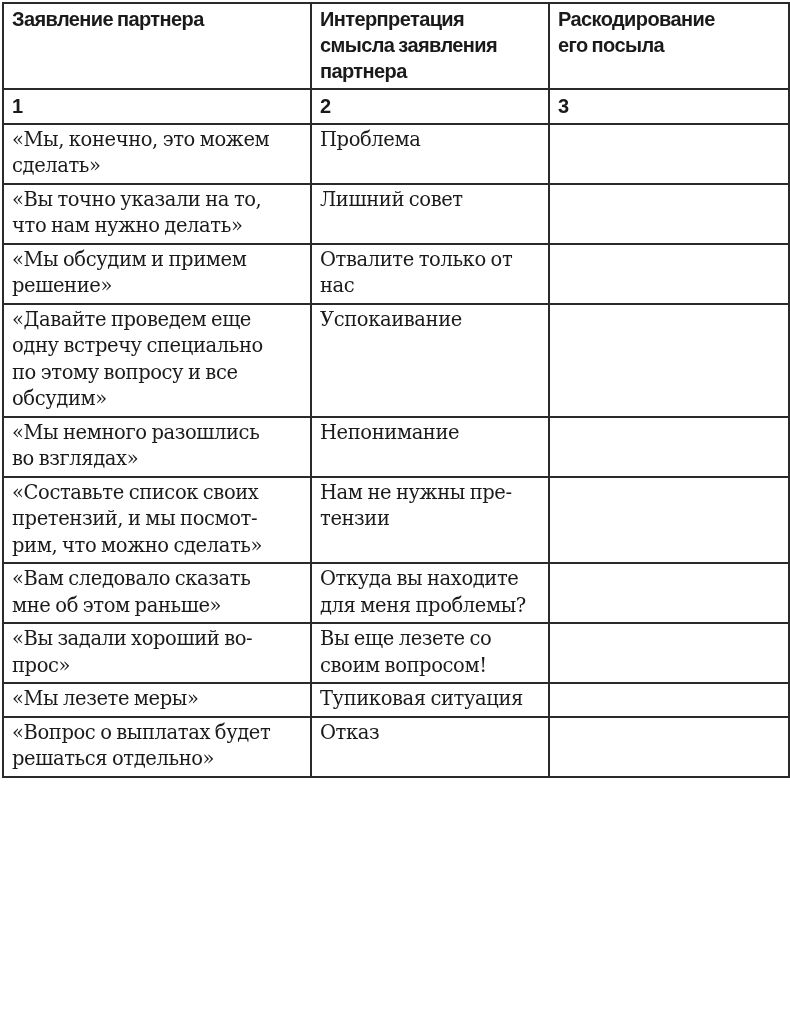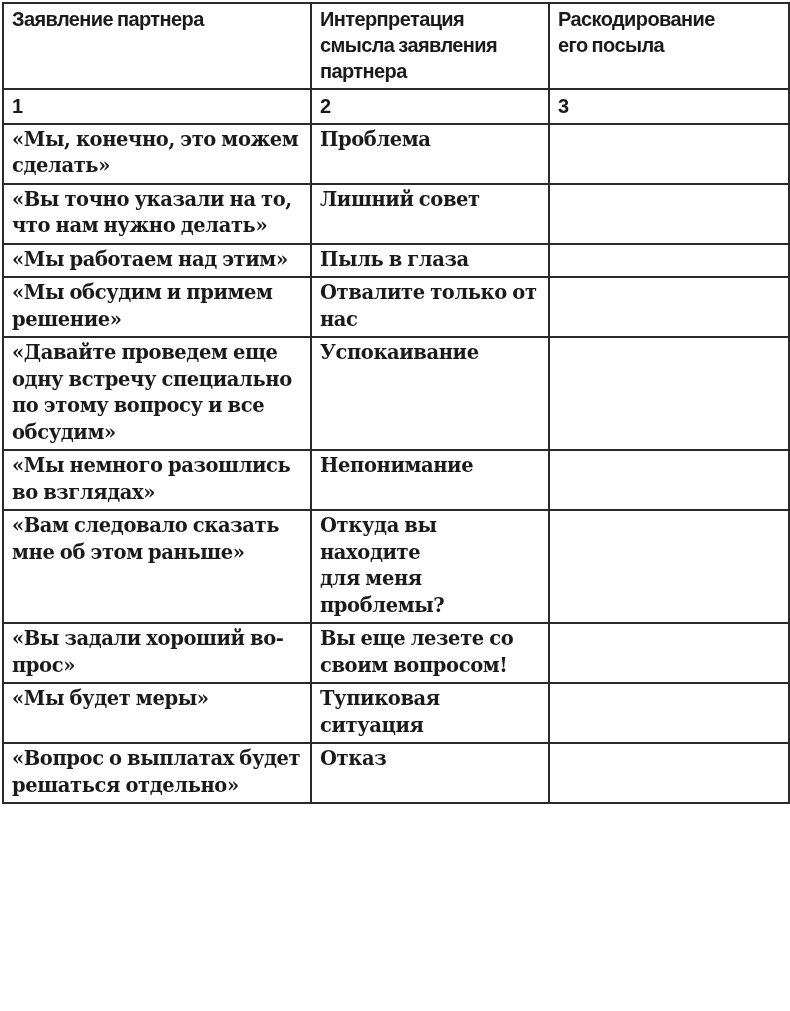--- a/index.html
+++ b/index.html
@@ -13,21 +13,21 @@
     col.c1 { width:308px; }
     col.c2 { width:238px; }
     col.c3 { width:240px; }
     td, th {
       border:2px solid #2a2a2a;
       vertical-align:top;
       text-align:left;
       padding:2px 8px 3px 8px;
       font-size:19.5px;
       line-height:26.5px;
-      font-weight:bold;
+      font-weight:normal;
       letter-spacing:-0.4px;
       word-spacing:-1px;
     }
     th {
       font-family:"Liberation Sans","DejaVu Sans",sans-serif;
       font-weight:bold;
       font-size:20px;
       line-height:26px;
       letter-spacing:-0.6px;
       padding-bottom:4px;
@@ -73,25 +73,20 @@
         <td><span class="cell-text">Проблема</span></td>
         <td><span class="cell-text"></span></td>
       </tr>
       <tr>
         <td><span class="cell-text">«Вы точно указали на то,
 что нам нужно делать»</span></td>
         <td><span class="cell-text">Лишний совет</span></td>
         <td><span class="cell-text"></span></td>
       </tr>
       <tr>
-        <td><span class="cell-text">«Мы работаем над этим»</span></td>
-        <td><span class="cell-text">Пыль в глаза</span></td>
-        <td><span class="cell-text"></span></td>
-      </tr>
-      <tr>
         <td><span class="cell-text">«Мы обсудим и примем
 решение»</span></td>
         <td><span class="cell-text">Отвалите только от
 нас</span></td>
         <td><span class="cell-text"></span></td>
       </tr>
       <tr>
         <td><span class="cell-text">«Давайте проведем еще
 одну встречу специально
 по этому вопросу и все
@@ -99,35 +94,43 @@
         <td><span class="cell-text">Успокаивание</span></td>
         <td><span class="cell-text"></span></td>
       </tr>
       <tr>
         <td><span class="cell-text">«Мы немного разошлись
 во взглядах»</span></td>
         <td><span class="cell-text">Непонимание</span></td>
         <td><span class="cell-text"></span></td>
       </tr>
       <tr>
+        <td><span class="cell-text">«Составьте список своих
+претензий, и мы посмот-
+рим, что можно сделать»</span></td>
+        <td><span class="cell-text">Нам не нужны пре-
+тензии</span></td>
+        <td><span class="cell-text"></span></td>
+      </tr>
+      <tr>
         <td><span class="cell-text">«Вам следовало сказать
 мне об этом раньше»</span></td>
         <td><span class="cell-text">Откуда вы находите
 для меня проблемы?</span></td>
         <td><span class="cell-text"></span></td>
       </tr>
       <tr>
         <td><span class="cell-text">«Вы задали хороший во-
 прос»</span></td>
         <td><span class="cell-text">Вы еще лезете со
 своим вопросом!</span></td>
         <td><span class="cell-text"></span></td>
       </tr>
       <tr>
-        <td><span class="cell-text">«Мы будет меры»</span></td>
+        <td><span class="cell-text">«Мы лезете меры»</span></td>
         <td><span class="cell-text">Тупиковая ситуация</span></td>
         <td><span class="cell-text"></span></td>
       </tr>
       <tr>
         <td><span class="cell-text">«Вопрос о выплатах будет
 решаться отдельно»</span></td>
         <td><span class="cell-text">Отказ</span></td>
         <td><span class="cell-text"></span></td>
       </tr>
     </tbody>

